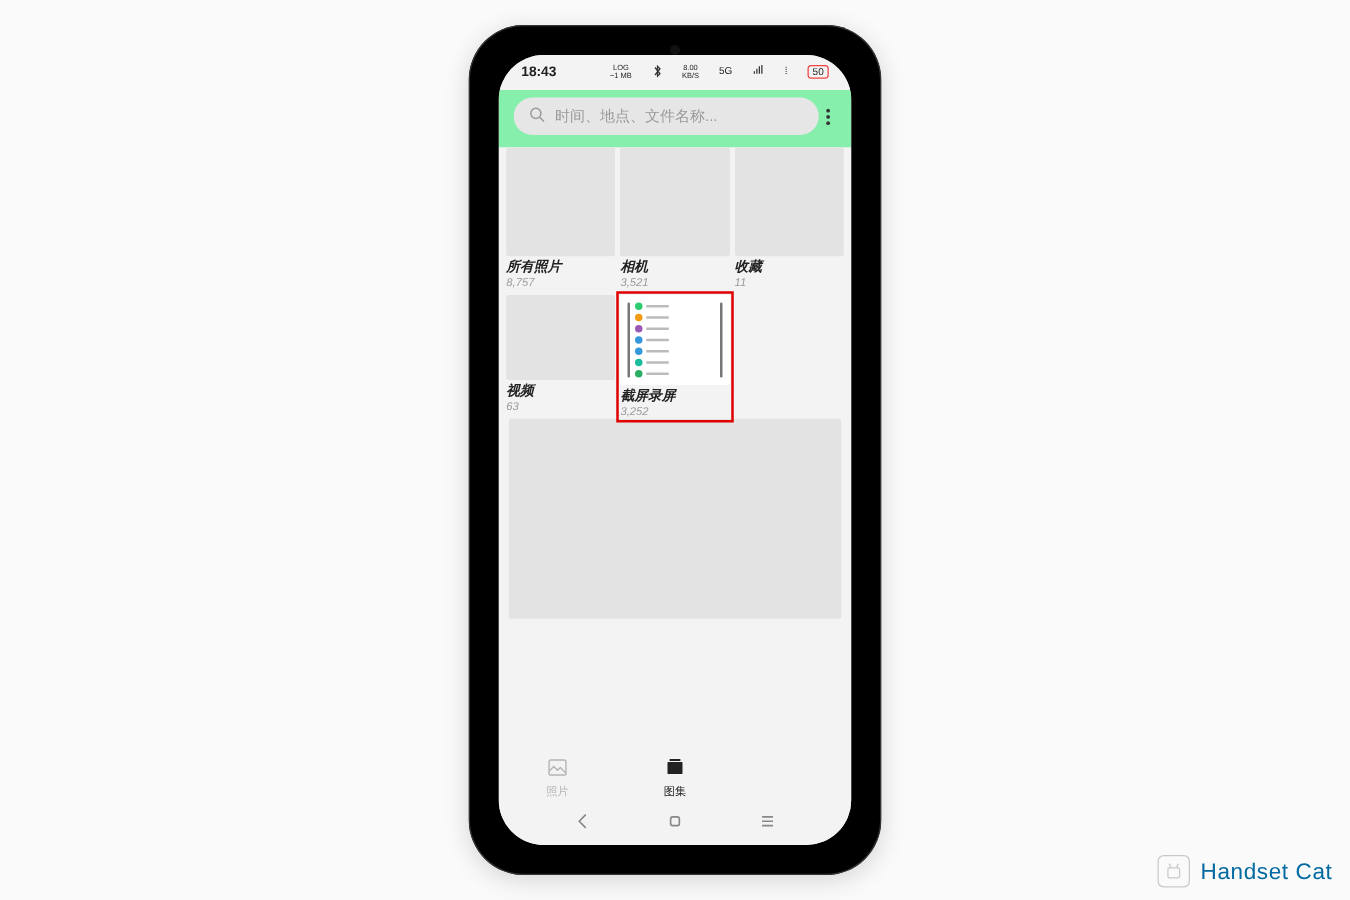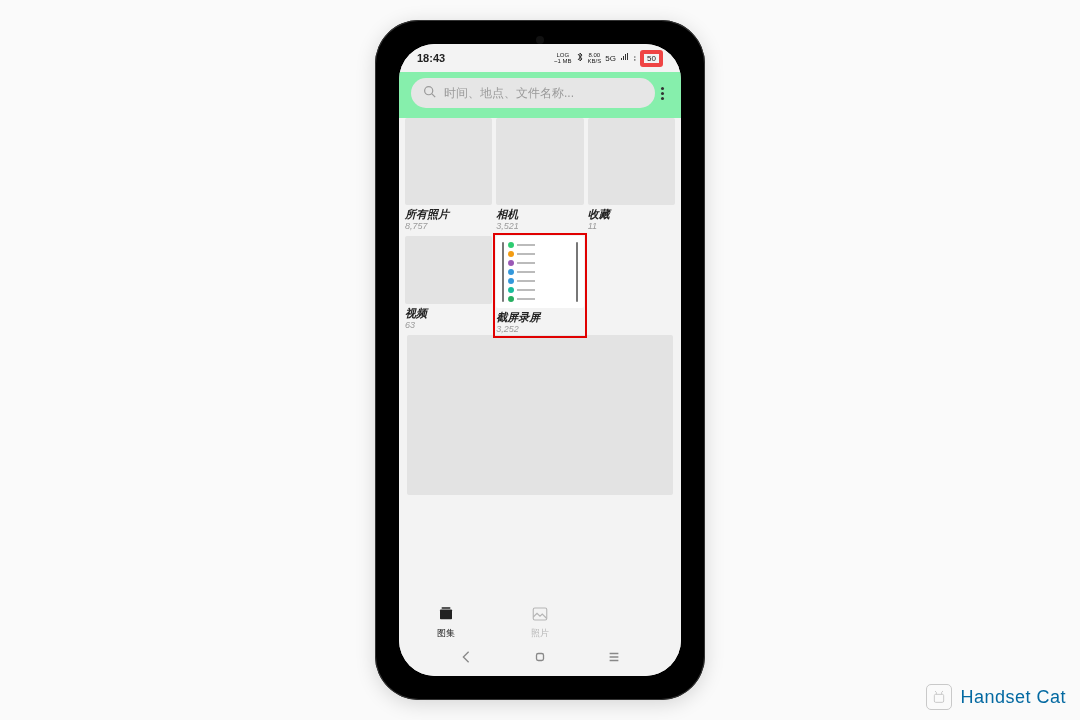--- a/index.html
+++ b/index.html
@@ -51,23 +51,23 @@
     height: 28px;
     display: flex;
     align-items: center;
     justify-content: space-between;
     padding: 0 18px;
     font-size: 11px;
     font-weight: 600;
     color: #222;
     background: #f3f3f3;
   }
-  .status-right { display: flex; align-items: center; gap: 4px; font-size: 8px; font-weight: 500;}
+  .status-right { display: flex; align-items: flex-start; gap: 16px; font-size: 8px; font-weight: 500;}
   .status-right .sub { font-size: 6px; line-height: 6px; text-align: center;}
-  .batt { border: 4px solid #ef4444; border-radius: 3px; padding: 0 3px; font-size: 8px;}
+  .batt { border: 1px solid #ef4444; border-radius: 3px; padding: 0 3px; font-size: 8px;}
 
   
   .searchrow {
     display: flex;
     align-items: center;
     padding: 6px 12px 10px 12px;
     gap: 0;
     background: #86efac;
   }
   .searchbox {
@@ -290,37 +290,37 @@
           <div class="highlight-frame"></div>
         </div>
 
         <div class="cell"></div>
       </div>
 
       <div class="bigthumb"></div>
     </div>
 
     <div class="tabs">
+      <div class="tab">
+        <span>
+          <svg viewBox="0 0 24 24">
+              <rect x="3" y="4" width="18" height="16" rx="2" stroke="#b5b5b5" stroke-width="1.5" fill="none"></rect>
+              <path d="M3 16l5-5 4 4 3-3 6 6" stroke="#b5b5b5" stroke-width="1.5" fill="none"></path>
+            </svg>
+        </span>
+        <span>照片</span>
+      </div>
       <div class="tab active">
         <span>
           <svg viewBox="0 0 24 24">
               <rect x="4" y="6" width="16" height="13" rx="1" fill="#222"></rect>
               <rect x="6" y="3" width="12" height="2" rx="1" fill="#222"></rect>
             </svg>
         </span>
         <span>图集</span>
-      </div>
-      <div class="tab">
-        <span>
-          <svg viewBox="0 0 24 24">
-              <rect x="3" y="4" width="18" height="16" rx="2" stroke="#b5b5b5" stroke-width="1.5" fill="none"></rect>
-              <path d="M3 16l5-5 4 4 3-3 6 6" stroke="#b5b5b5" stroke-width="1.5" fill="none"></path>
-            </svg>
-        </span>
-        <span>照片</span>
       </div>
     </div>
 
     <div class="navbar">
       <span>
         <svg viewBox="0 0 16 16">
             <path d="M11 2 L5 8 L11 14"></path>
           </svg>
       </span>
       <span>

